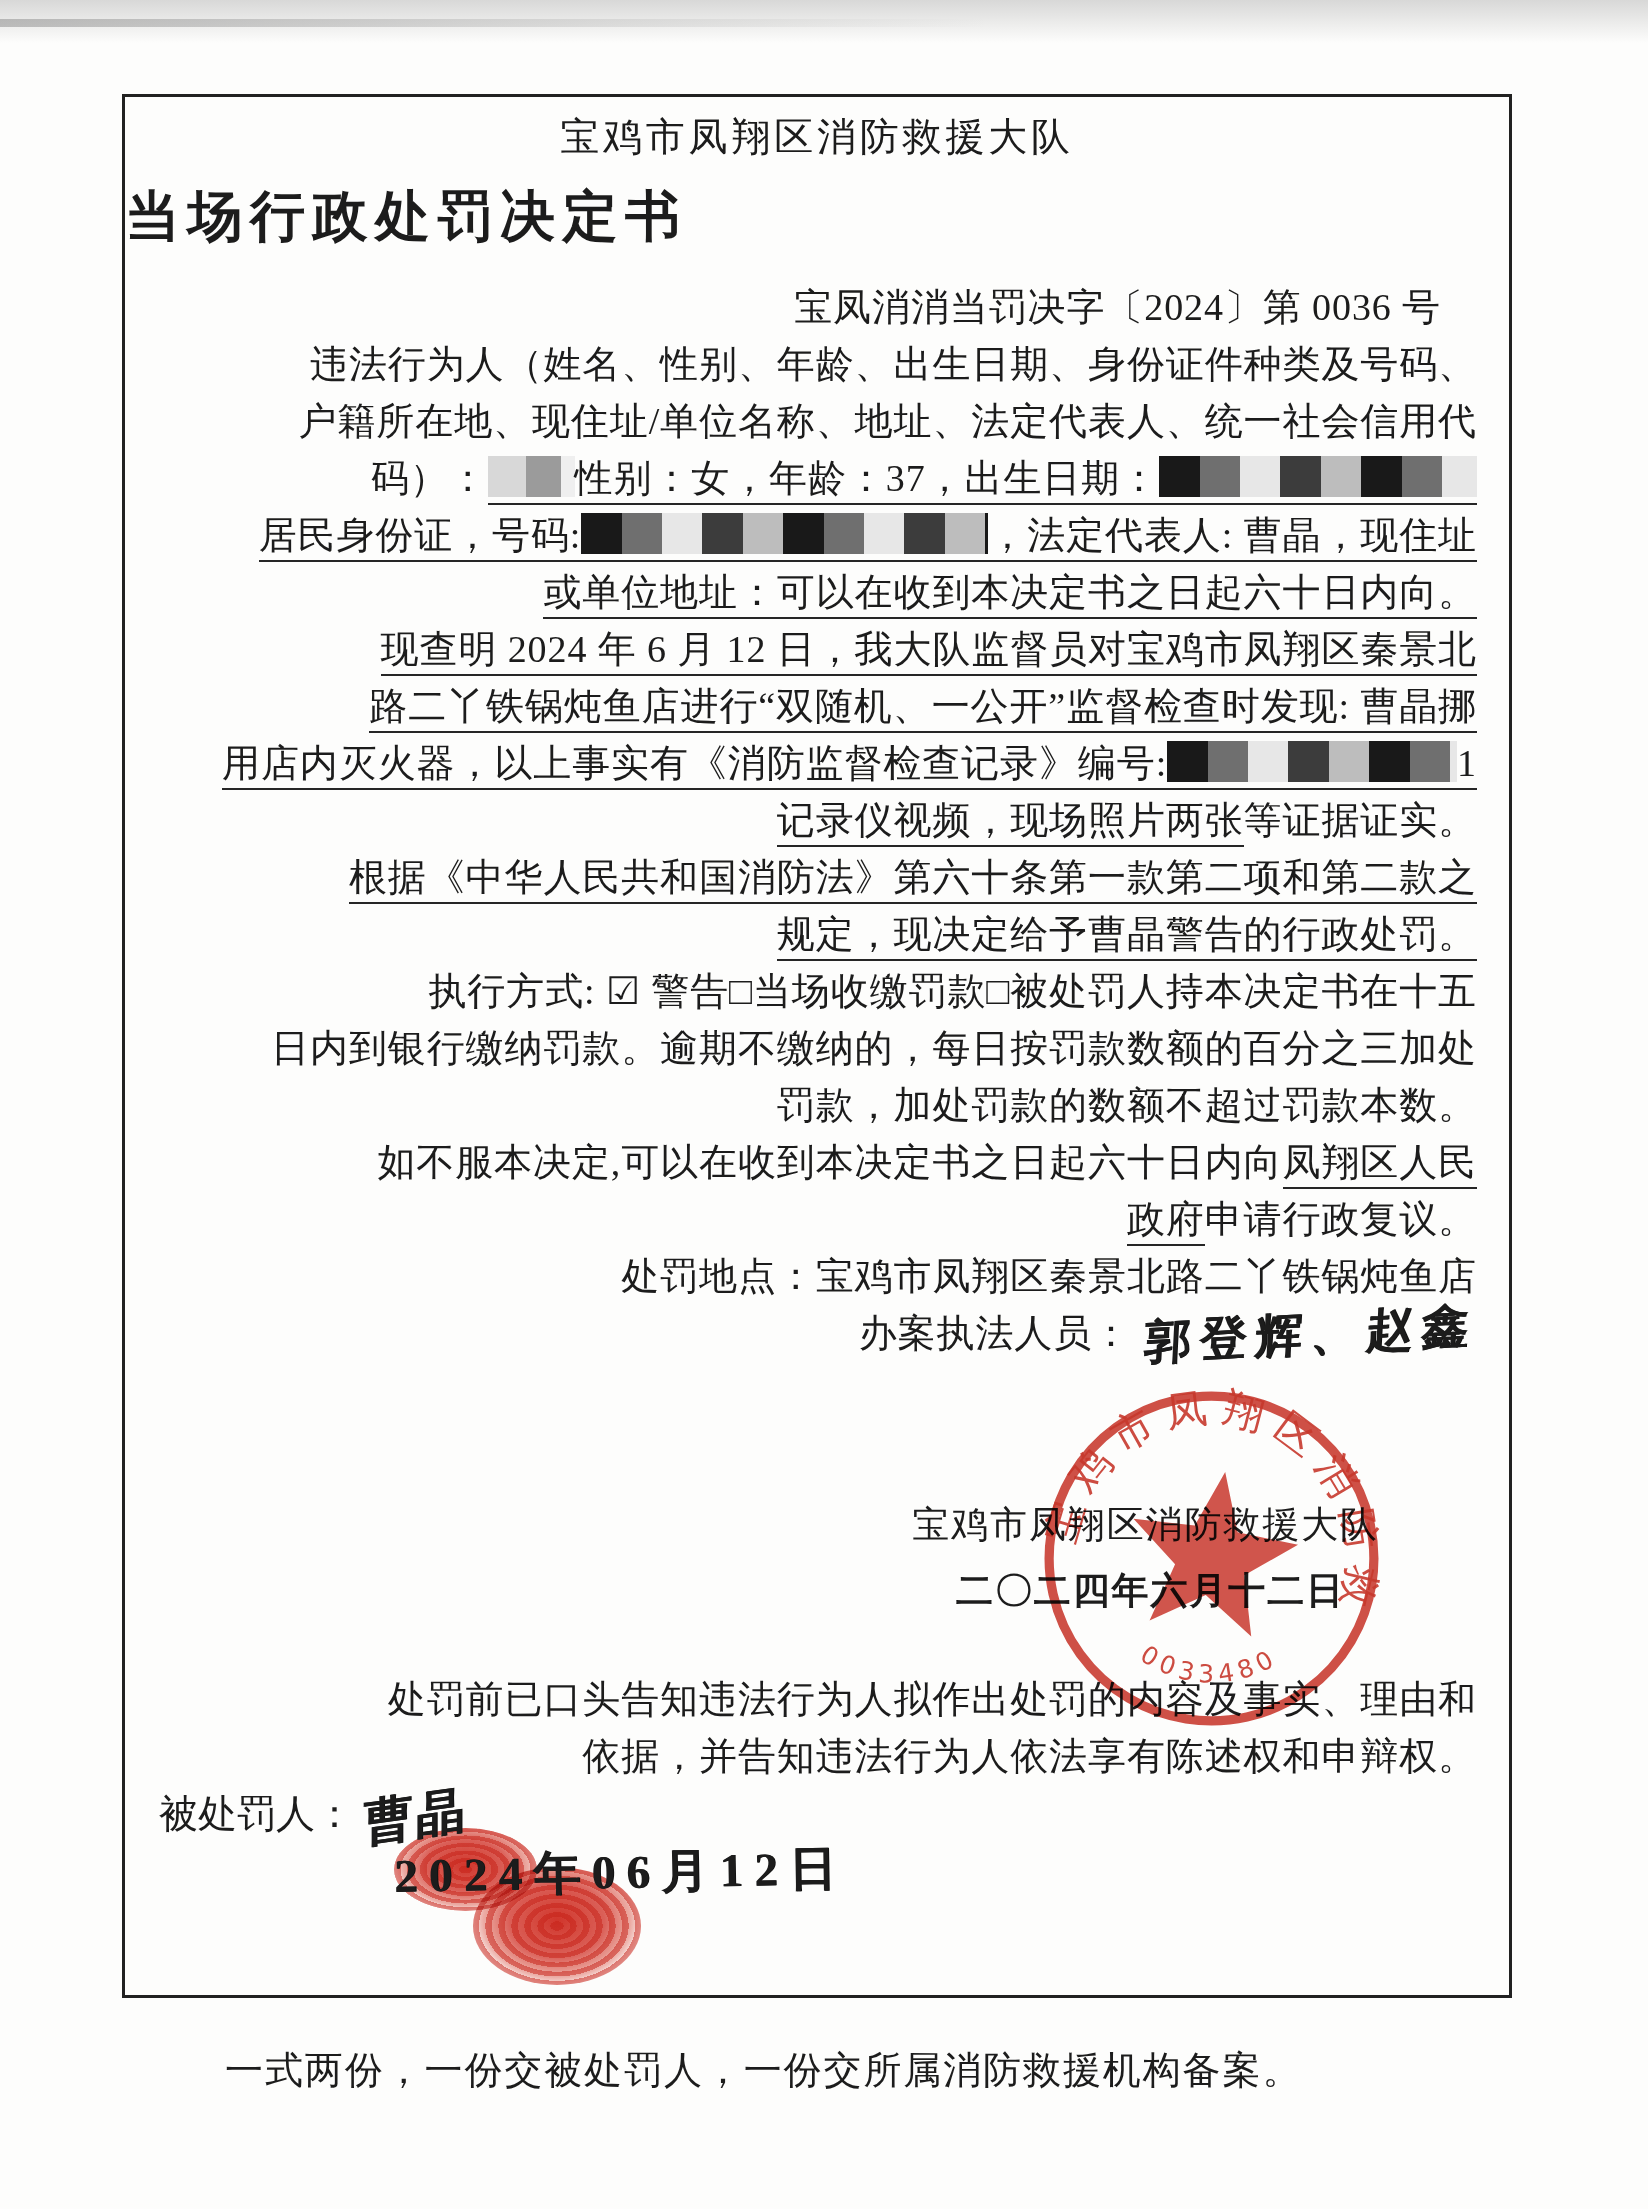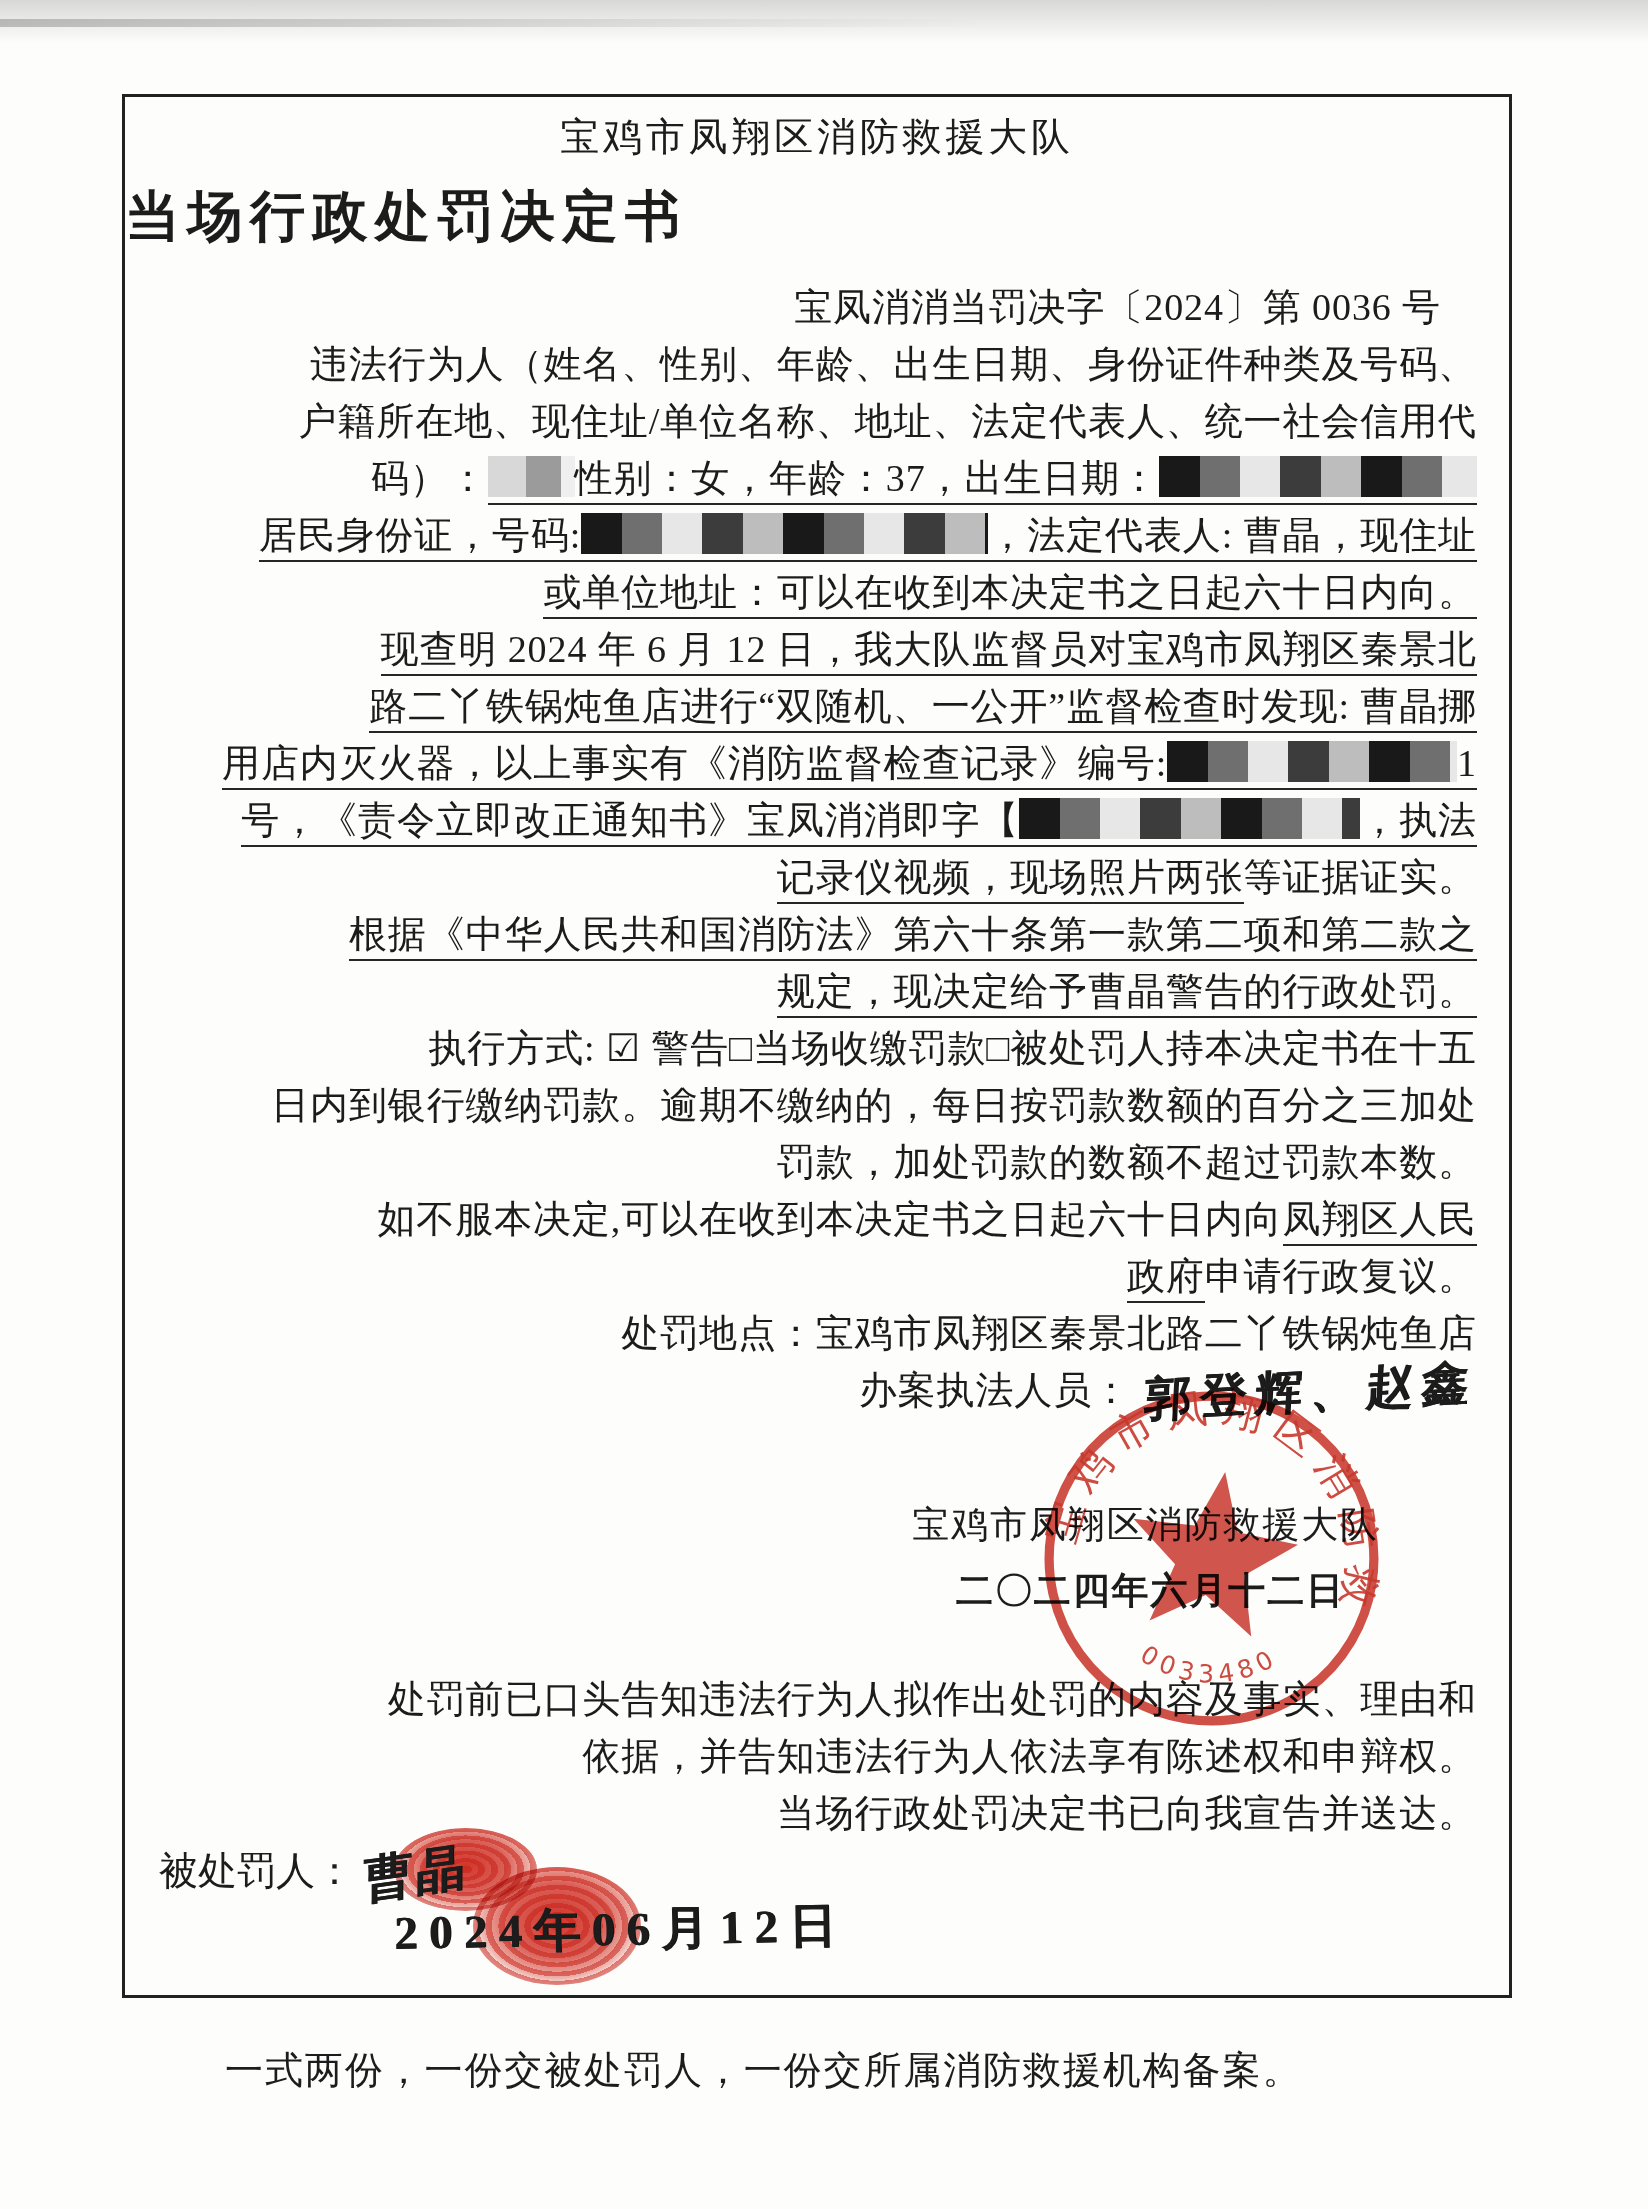--- a/index.html
+++ b/index.html
@@ -76,21 +76,20 @@
   <div class="body">
     <div class="line ind"><span>违法行为人（姓名、性别、年龄、出生日期、身份证件种类及号码、</span></div>
     <div class="line"><span>户籍所在地、现住址/单位名称、地址、法定代表人、统一社会信用代</span></div>
     <div class="line"><span>码）：</span><span class="u"><span class="mosaic light" style="width:87px"></span></span><span class="u">性别：女，年龄：37，出生日期：</span><span class="u"><span class="mosaic" style="width:318px"></span></span></div>
     <div class="line"><span class="u">居民身份证，号码:</span><span class="u"><span class="mosaic" style="width:407px"></span></span><span class="u">，法定代表人: 曹晶，现住址</span></div>
     <div class="line"><span class="u">或单位地址：可以在收到本决定书之日起六十日内向。</span></div>
 
     <div class="line ind"><span class="u">现查明 2024 年 6 月 12 日，我大队监督员对宝鸡市凤翔区秦景北</span></div>
     <div class="line"><span class="u">路二丫铁锅炖鱼店进行“双随机、一公开”监督检查时发现: 曹晶挪</span></div>
     <div class="line"><span class="u">用店内灭火器，以上事实有《消防监督检查记录》编号:</span><span class="u"><span class="mosaic" style="width:290px"></span></span><span class="u">1</span></div>
-    <div class="line"><span class="u">号，《责令立即改正通知书》宝凤消消即字【</span><span class="u"><span class="mosaic" style="width:341px"></span></span><span class="u">，执法</span></div>
     <div class="line"><span class="u">记录仪视频，现场照片两张</span><span>等证据证实。</span></div>
 
     <div class="line ind"><span class="u">根据《中华人民共和国消防法》第六十条第一款第二项和第二款之</span></div>
     <div class="line"><span class="u">规定，现决定给予曹晶警告的行政处罚。</span></div>
 
     <div class="line ind"><span>执行方式: ☑ 警告□当场收缴罚款□被处罚人持本决定书在十五</span></div>
     <div class="line"><span>日内到银行缴纳罚款。逾期不缴纳的，每日按罚款数额的百分之三加处</span></div>
     <div class="line"><span>罚款，加处罚款的数额不超过罚款本数。</span></div>
 
     <div class="line ind"><span>如不服本决定,可以在收到本决定书之日起六十日内向</span><span class="u">凤翔区人民</span></div>
@@ -101,21 +100,20 @@
   </div>
 
   <div class="issuer">
     <div>宝鸡市凤翔区消防救援大队</div>
     <div class="idate">二〇二四年六月十二日</div>
   </div>
 
   <div class="footer">
     <div class="line ind"><span>处罚前已口头告知违法行为人拟作出处罚的内容及事实、理由和</span></div>
     <div class="line"><span>依据，并告知违法行为人依法享有陈述权和申辩权。</span></div>
-    <div class="line ind"><span>当场行政处罚决定书已向我宣告并送达。</span></div>
     <div class="punished-line"><span>被处罚人：</span><span class="hw sig-name">曹晶</span></div>
     <div class="sign-date-line"><span class="hw hw-date">2024年06月12日</span></div>
   </div>
 
   <div class="print p1"></div>
   <div class="print p2"></div>
 
   <svg class="seal" viewBox="0 0 400 400">
     <circle cx="200" cy="200" r="176" fill="none" stroke="#c5281c" stroke-width="10" opacity="0.88"></circle>
     <path d="M200,105 L223.5,167.6 L290.3,170.6 L238,212.4 L255.8,276.9 L200,240 L144.2,276.9 L162,212.4 L109.7,170.6 L176.5,167.6 Z" fill="#c5281c" opacity="0.85"></path>

